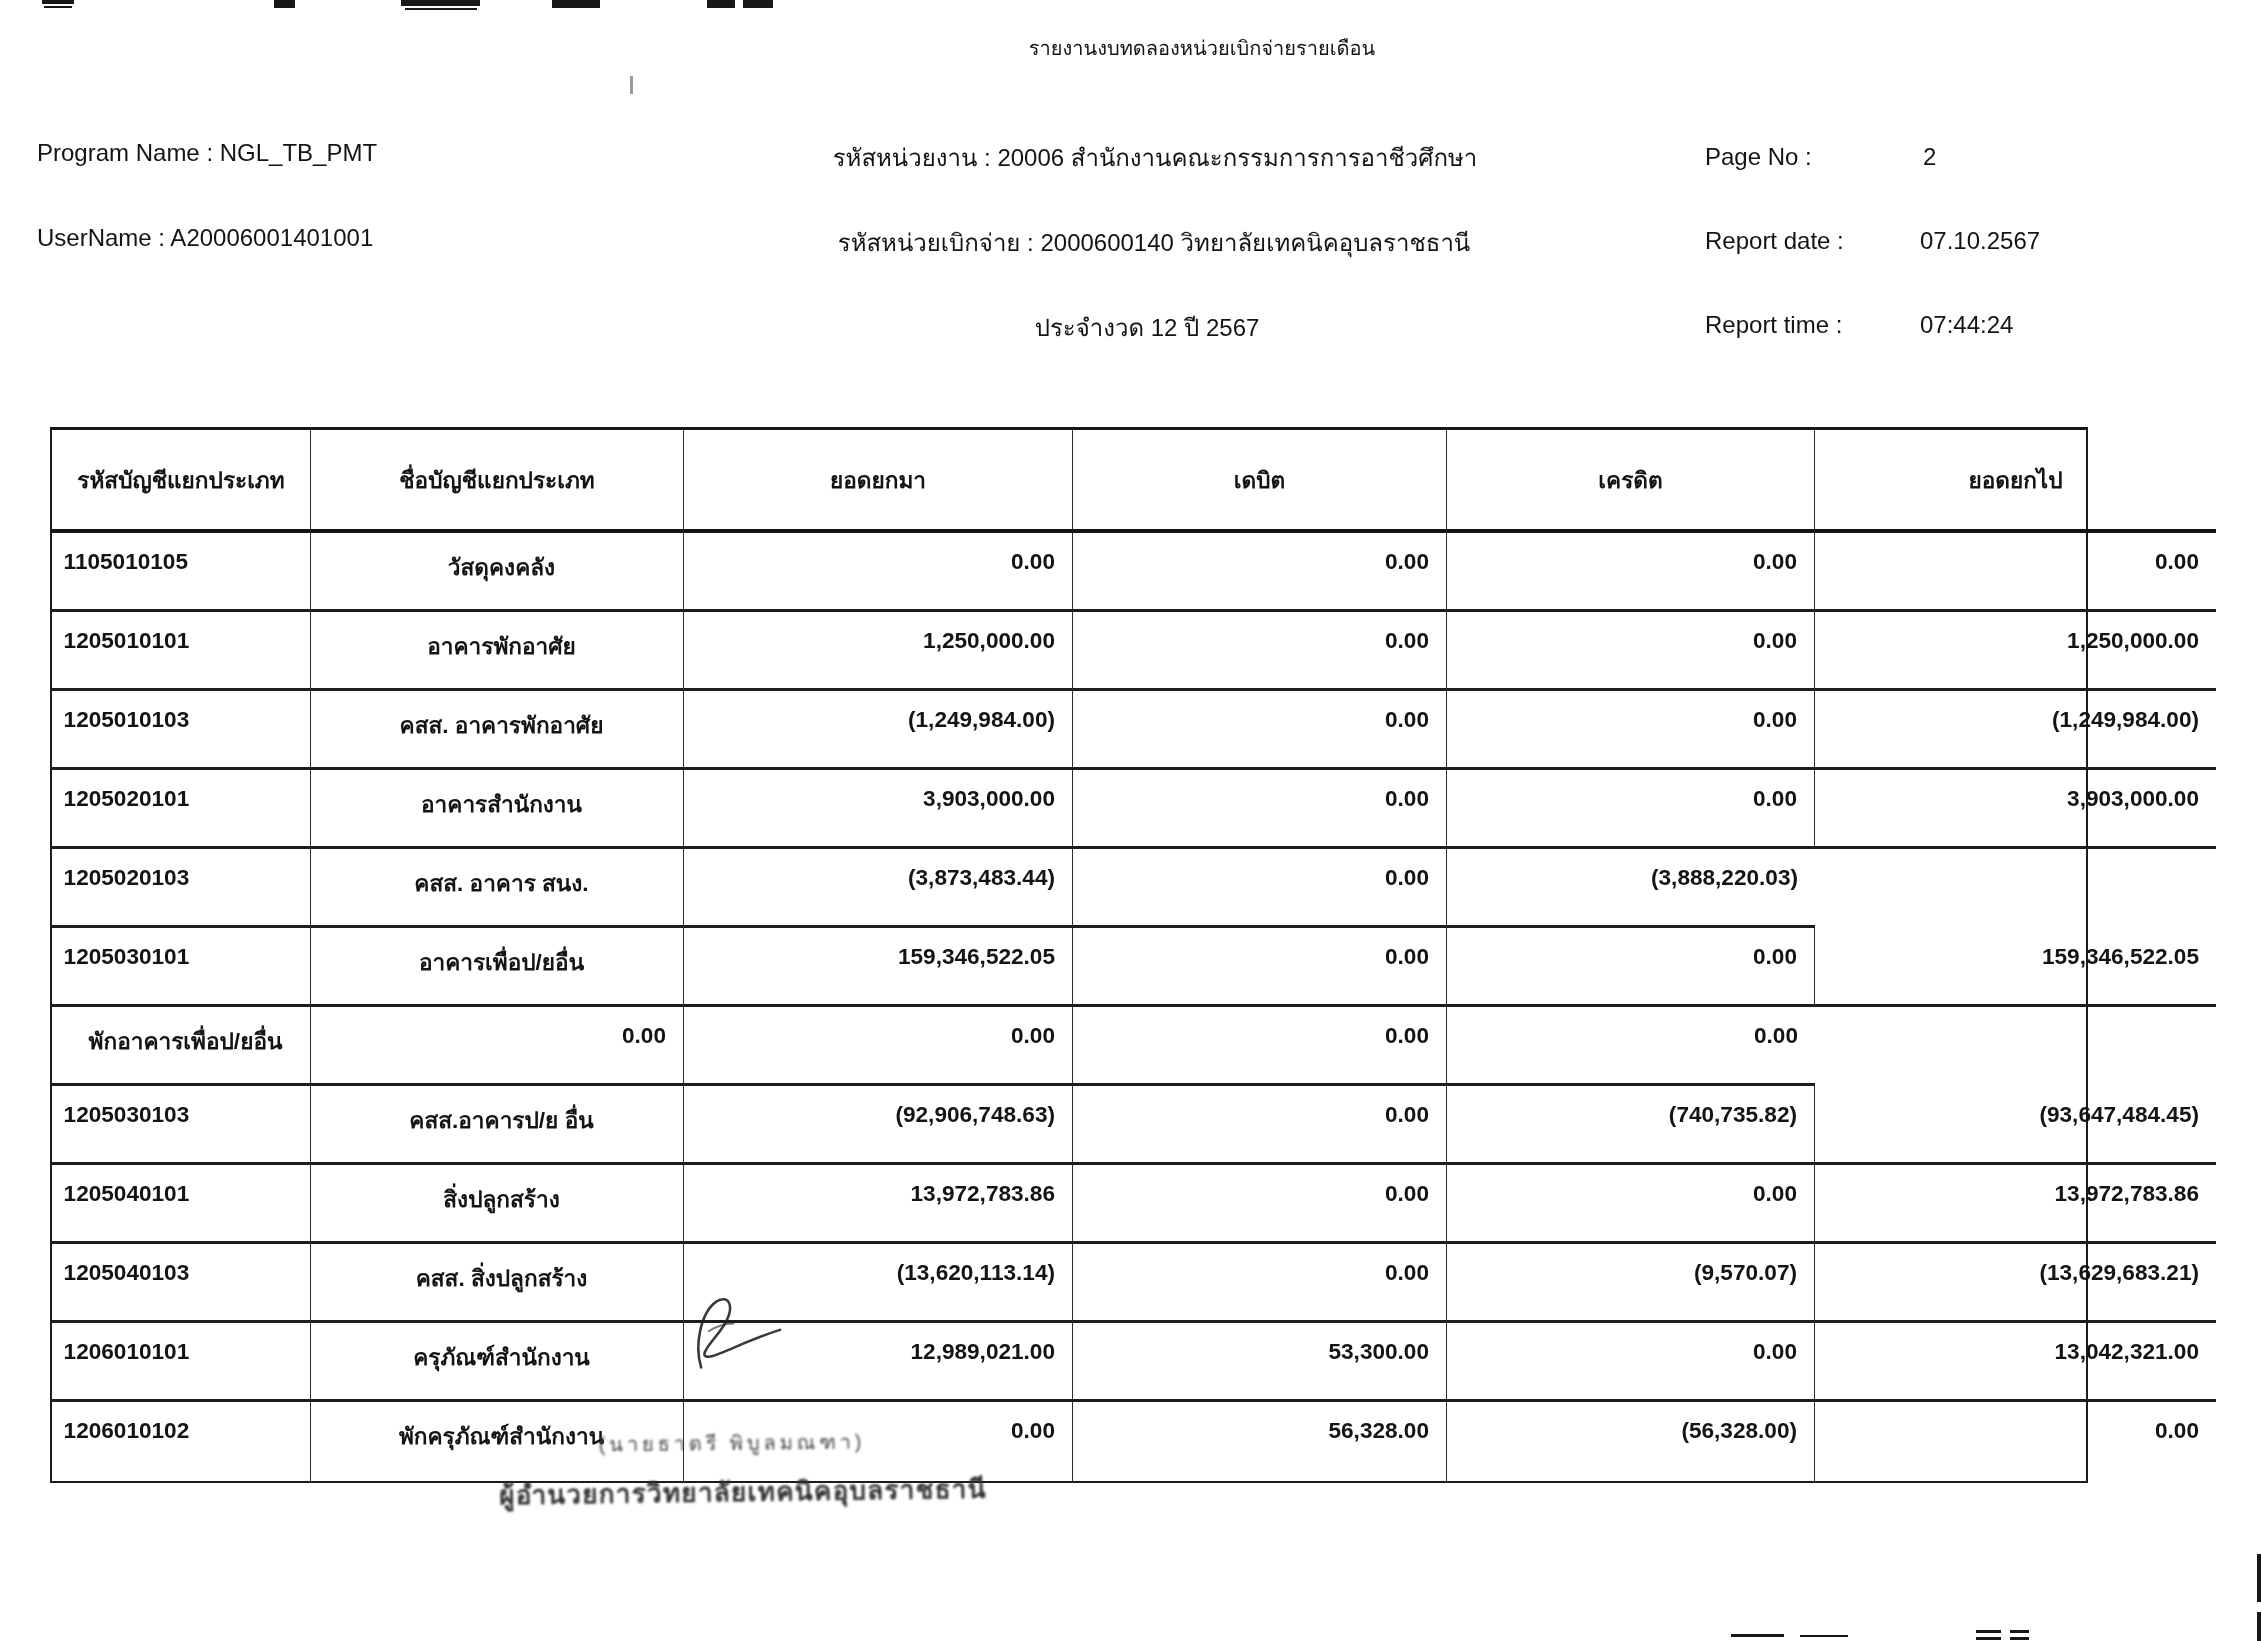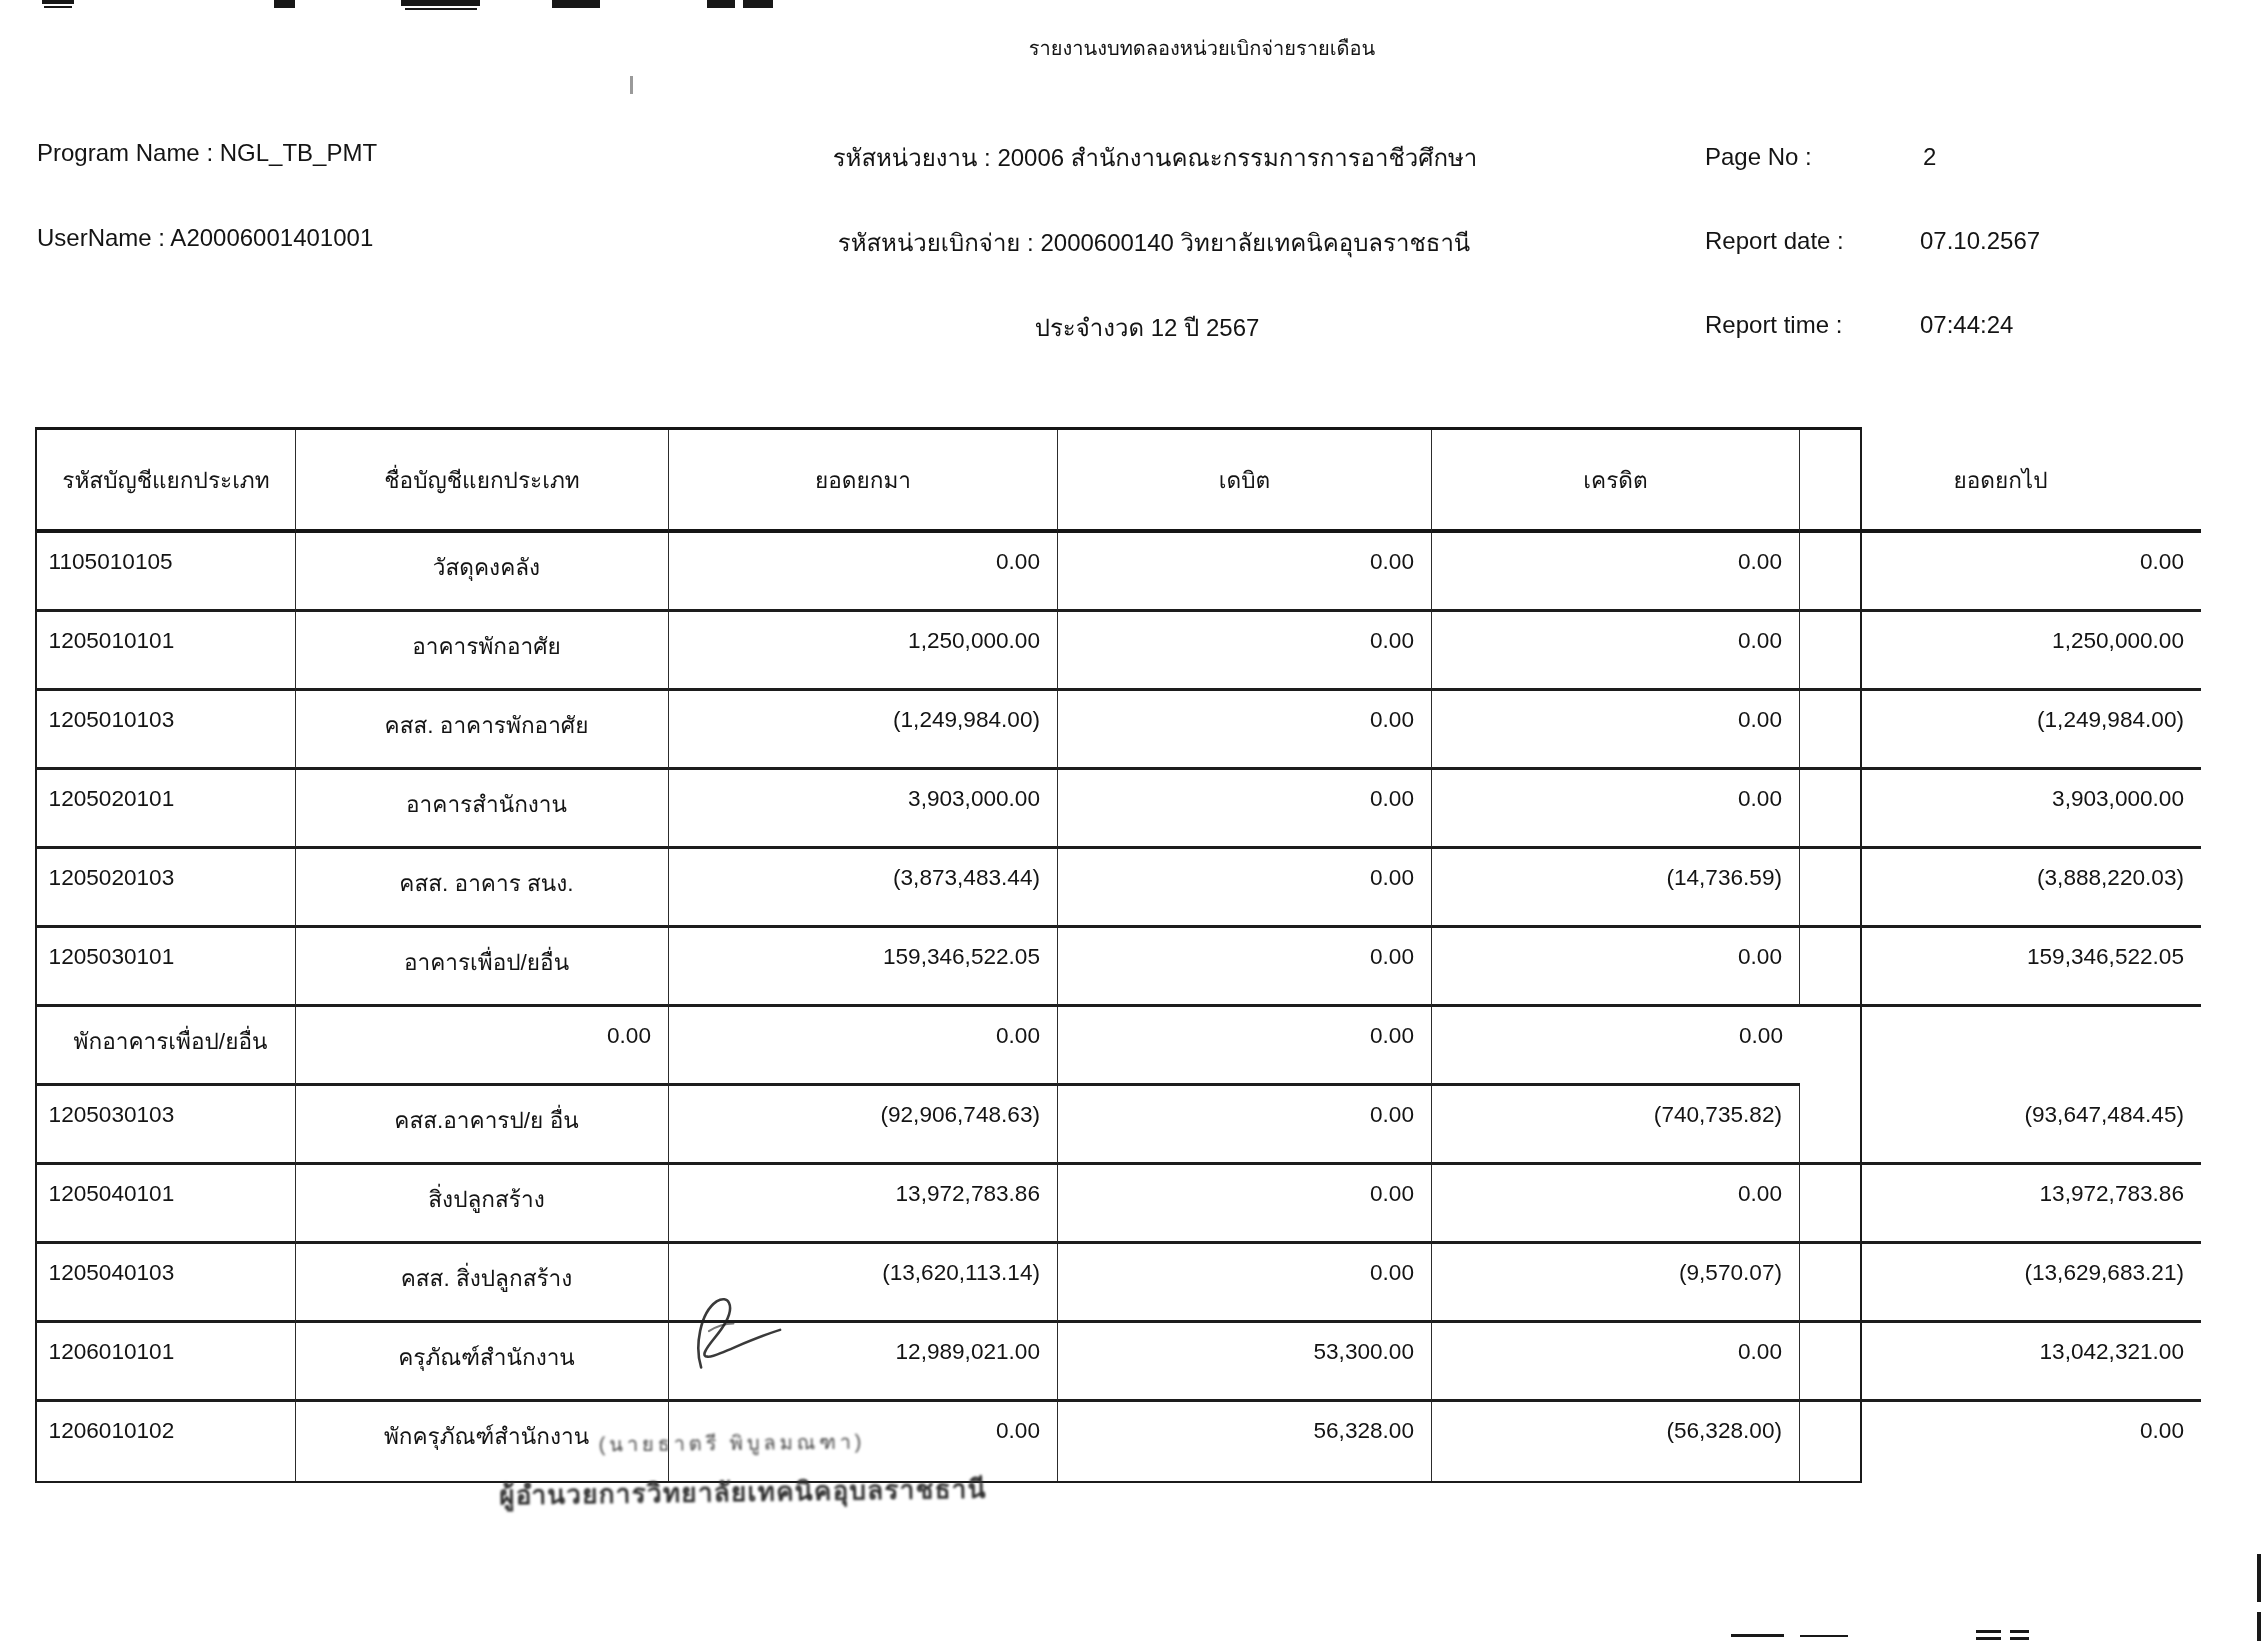--- a/index.html
+++ b/index.html
@@ -24,24 +24,25 @@
   .m-center3{top:308px;left:1147px;transform:translateX(-50%);}
   .m-rlabel1{top:143px;left:1705px;}
   .m-rlabel2{top:227px;left:1705px;}
   .m-rlabel3{top:311px;left:1705px;}
   .m-rval1{top:143px;left:1923px;}
   .m-rval2{top:227px;left:1920px;}
   .m-rval3{top:311px;left:1920px;}
 
   
   .tbl{
-    position:absolute;left:35px;top:427px;width:1827px;
+    position:absolute;left:50px;top:427px;width:2038px;
     border:2.6px solid #1b1b1b;
     border-top:3.9px solid #161616;
     box-sizing:border-box;
+    font-weight:bold;
   }
   .thead,.trow{
     display:grid;
     grid-template-columns:259px 373px 389px 374px 368px 401px;
   }
   .thead{height:103px;}
   .trow{height:79px;}
   .thead > div{
     border-right:1.9px solid #2c2c2c;
     border-bottom:4.5px solid #151515;
@@ -145,21 +146,20 @@
           <div class="cell-num">3,903,000.00</div>
           <div class="cell-num">0.00</div>
           <div class="cell-num">0.00</div>
           <div class="cell-num">3,903,000.00</div>
         </div>
         <div class="trow">
           <div class="cell-code">1205020103</div>
           <div class="cell-name">คสส. อาคาร สนง.</div>
           <div class="cell-num">(3,873,483.44)</div>
           <div class="cell-num">0.00</div>
-          <div class="cell-num">(14,736.59)</div>
           <div class="cell-num">(3,888,220.03)</div>
         </div>
         <div class="trow">
           <div class="cell-code">1205030101</div>
           <div class="cell-name">อาคารเพื่อป/ยอื่น</div>
           <div class="cell-num">159,346,522.05</div>
           <div class="cell-num">0.00</div>
           <div class="cell-num">0.00</div>
           <div class="cell-num">159,346,522.05</div>
         </div>

